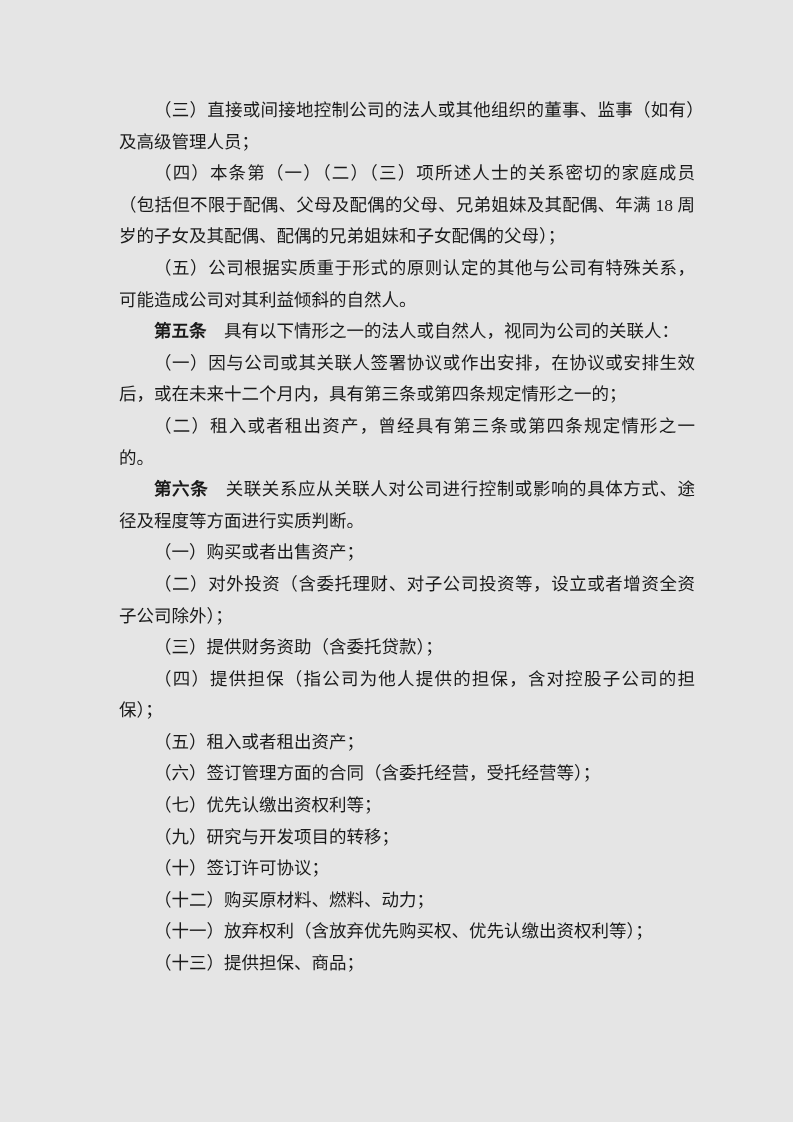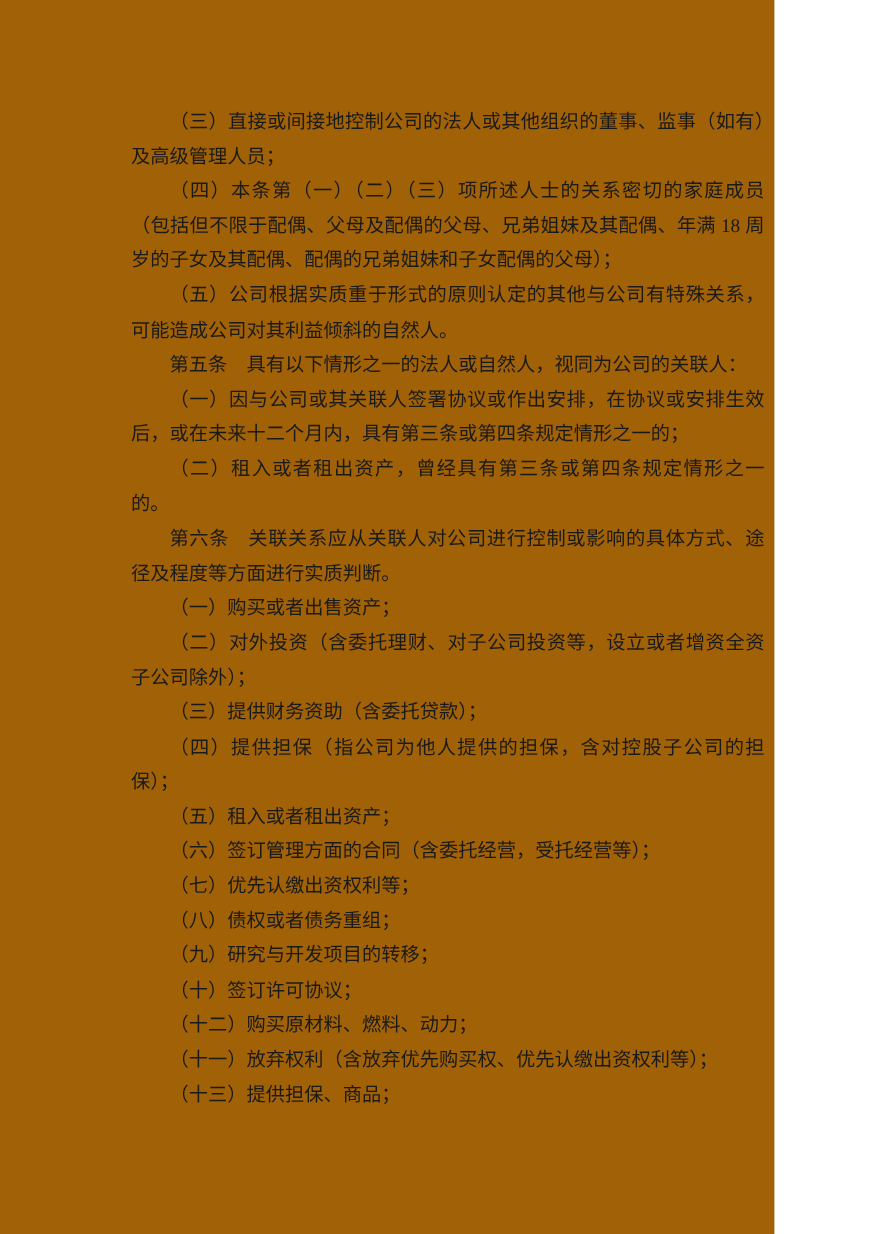--- a/index.html
+++ b/index.html
@@ -9,41 +9,41 @@
     height: 1122px;
     background: #ffffff;
     color: #1a1a1a;
     font-family: "Liberation Serif", "DejaVu Serif", serif;
     position: relative;
     overflow: hidden;
   }
   .page {
     position: absolute;
     left: 0; top: 0;
-    width: 704px;
+    width: 793px;
     height: 1122px;
-    background: #a16207;
+    background: #e5e5e5;
   }
   .content {
     position: absolute;
     left: 119px;
     top: 95px;
     width: 576px;
     font-size: 17.5px;
     line-height: 31.6px;
     text-align: justify;
     letter-spacing: 0;
   }
   p.para {
     margin: 0;
     padding: 0;
     text-indent: 2em;
   }
   .lead {
-    font-weight: normal;
+    font-weight: bold;
   }
   .lead:not(:empty) {
     margin-right: 1em;
   }
 </style>
 </head>
 <body>
 
 <div class="page">
   <div class="content">
@@ -70,21 +70,20 @@
     <p class="para"><span class="lead"></span><span class="text">（三）提供财务资助（含委托贷款）；</span></p>
 
     <p class="para"><span class="lead"></span><span class="text">（四）提供担保（指公司为他人提供的担保，含对控股子公司的担保）；</span></p>
 
     <p class="para"><span class="lead"></span><span class="text">（五）租入或者租出资产；</span></p>
 
     <p class="para"><span class="lead"></span><span class="text">（六）签订管理方面的合同（含委托经营，受托经营等）；</span></p>
 
     <p class="para"><span class="lead"></span><span class="text">（七）优先认缴出资权利等；</span></p>
 
-    <p class="para"><span class="lead"></span><span class="text">（八）债权或者债务重组；</span></p>
 
     <p class="para"><span class="lead"></span><span class="text">（九）研究与开发项目的转移；</span></p>
 
     <p class="para"><span class="lead"></span><span class="text">（十）签订许可协议；</span></p>
 
     <p class="para"><span class="lead"></span><span class="text">（十二）购买原材料、燃料、动力；</span></p>
 
     <p class="para"><span class="lead"></span><span class="text">（十一）放弃权利（含放弃优先购买权、优先认缴出资权利等）；</span></p>
 
     <p class="para"><span class="lead"></span><span class="text">（十三）提供担保、商品；</span></p>

